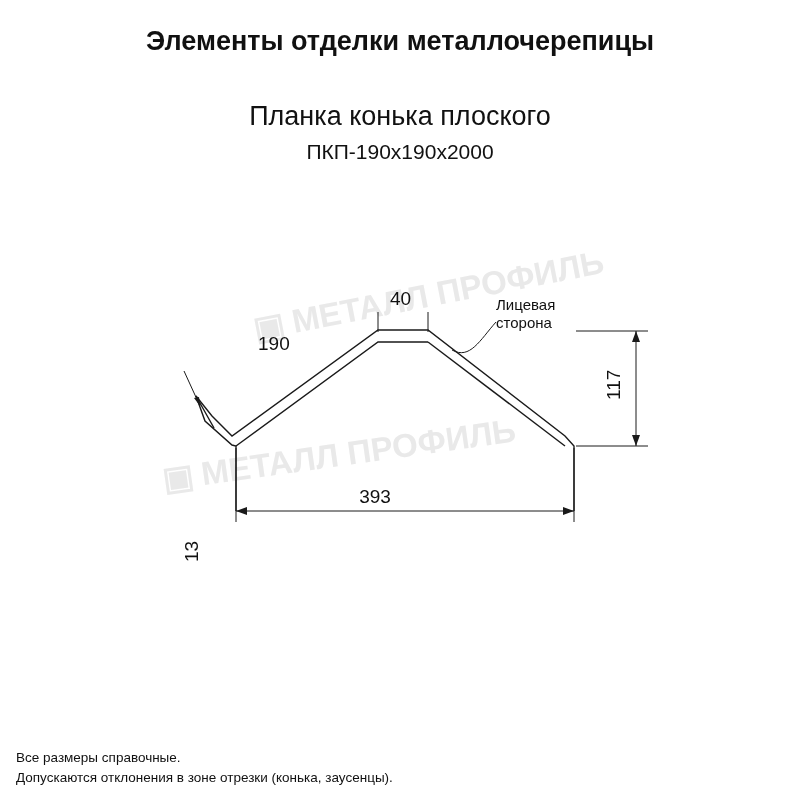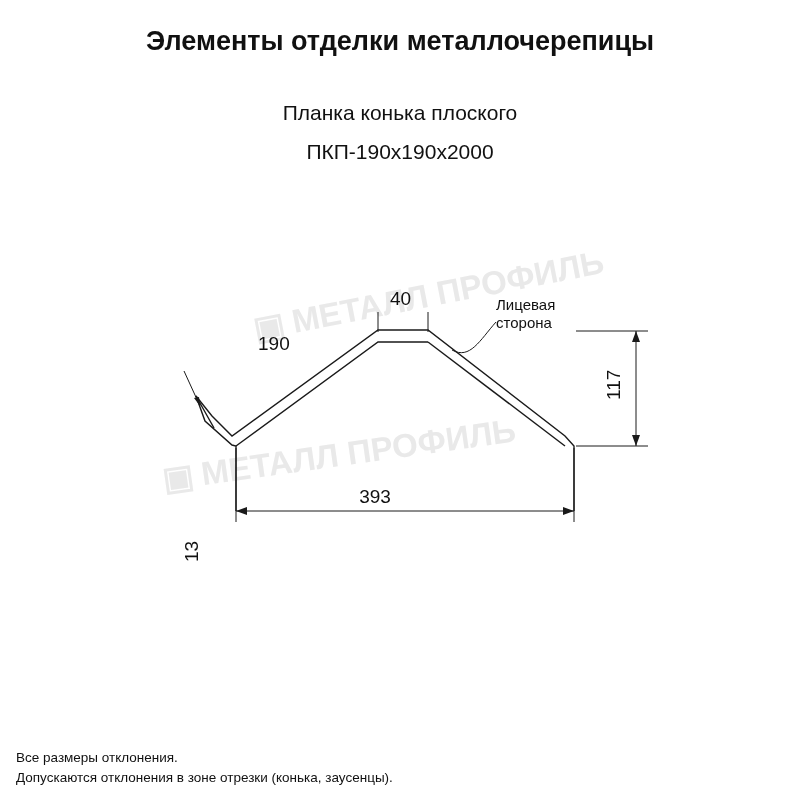--- a/index.html
+++ b/index.html
@@ -30,21 +30,21 @@
     font-weight: bold;
     letter-spacing: 0px;
     color: #111111;
   }
   .subtitle {
     position: absolute;
     top: 101px;
     left: 0;
     width: 800px;
     text-align: center;
-    font-size: 21px;
+    font-size: 27px;
     color: #111111;
   }
   .model {
     position: absolute;
     top: 140px;
     left: 0;
     width: 800px;
     text-align: center;
     font-size: 21px;
     color: #111111;
@@ -172,17 +172,17 @@
         <polygon points="574,311 563,307 563,315" fill="#1a1a1a"></polygon>
         <line x1="236" y1="248" x2="236" y2="322" stroke="#1a1a1a" stroke-width="1"></line>
         <line x1="574" y1="248" x2="574" y2="322" stroke="#1a1a1a" stroke-width="1"></line>
         <text class="dim-text" x="375" y="303" text-anchor="middle">393</text>
       </g>
 
     </svg>
   </div>
 
   <div class="footnotes">
-    <div>Все размеры отклонения.</div>
+    <div>Все размеры справочные.</div>
     <div>Допускаются отклонения в зоне отрезки (конька, заусенцы).</div>
   </div>
 
 </div>
 
 </body></html>

